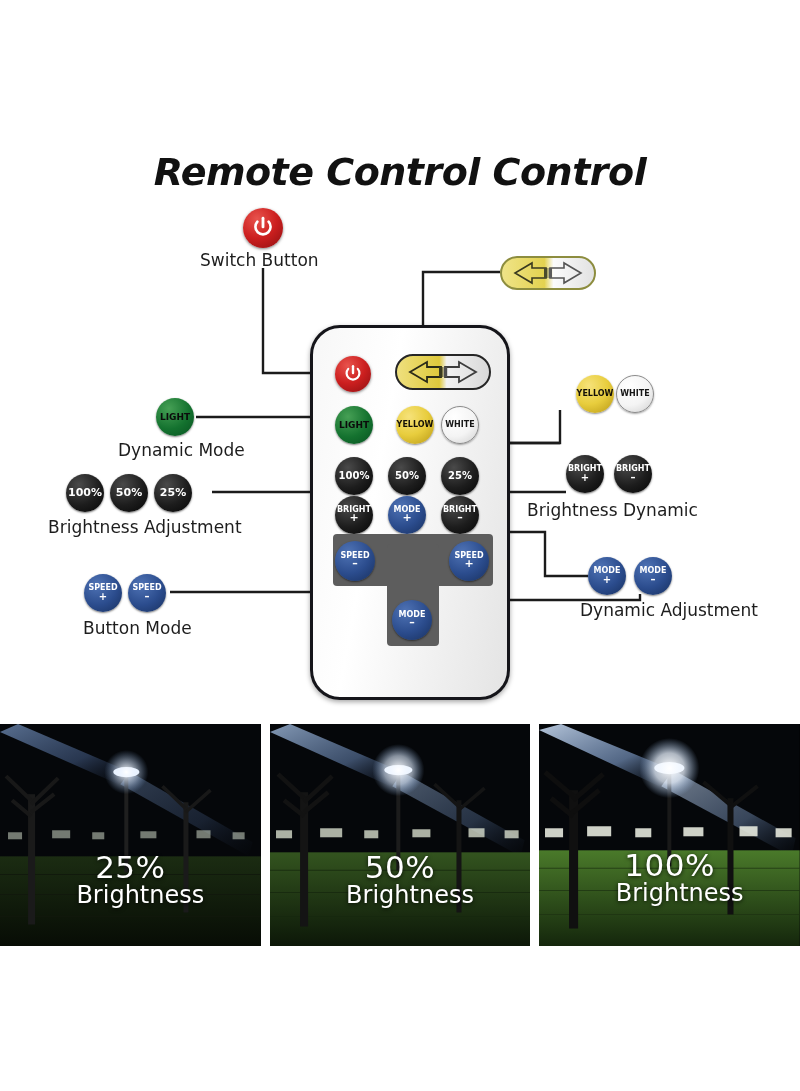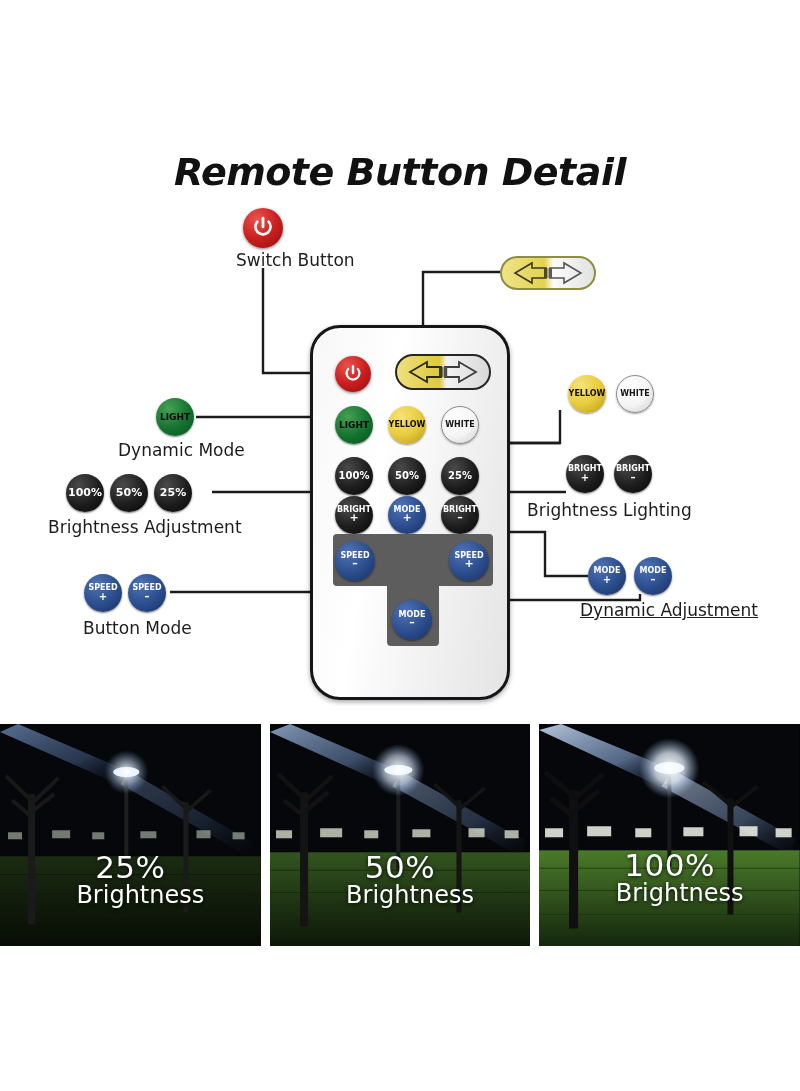--- a/index.html
+++ b/index.html
@@ -90,20 +90,21 @@
   }
   .k-green {
     background: radial-gradient(circle at 34% 28%, #46a055 0%, #14722f 55%, #075120 100%);
     color: #0b0b0b;
     box-shadow: 0 1px 2px rgba(0,0,0,.5);
   }
   .k-yellow {
     background: radial-gradient(circle at 34% 28%, #f6e27a 0%, #e8cd3d 50%, #b79715 100%);
     color: #131008;
     box-shadow: 0 1px 2px rgba(0,0,0,.45);
+    margin-left: 8px;
   }
   .k-white {
     background: radial-gradient(circle at 34% 28%, #ffffff 0%, #f4f4f4 55%, #cfcfcf 100%);
     color: #161616;
     border: 1px solid #8b8b8b;
     box-sizing: border-box;
     box-shadow: 0 1px 2px rgba(0,0,0,.35);
   }
 
   
@@ -209,21 +210,21 @@
     font-family: "DejaVu Sans", sans-serif;
     text-shadow: 0 1px 4px rgba(0,0,0,.8);
     line-height: 1.0;
   }
   .pct { font-size: 31px; font-weight: normal; letter-spacing: .5px; }
   .bl  { font-size: 24px; font-weight: normal; padding-left: 20px; }
 </style>
 </head>
 <body>
 
-<div id="page-title">Remote Button Detail</div>
+<div id="page-title">Remote Control Control</div>
 
 <div id="diagram">
 
   <svg id="leader-lines" viewBox="0 0 800 720">
     <g stroke="#1b1b1b" stroke-width="2.4" fill="none">
 
       <path d="M263 268 L263 373 L336 373"></path>
 
       <path d="M500 272 L423 272 L423 372"></path>
 
@@ -242,21 +243,21 @@
       <path d="M412 600 L640 600 L640 594"></path>
     </g>
   </svg>
 
   <div class="chip k-red" style="left:243px; top:208px; width:40px; height:40px;">
     <svg width="26" height="26" viewBox="0 0 24 24">
       <path d="M12 3 L12 11" stroke="#ffffff" stroke-width="2.6" stroke-linecap="round" fill="none"></path>
       <path d="M6.8 6.2 A7 7 0 1 0 17.2 6.2" stroke="#ffffff" stroke-width="2.4" fill="none" stroke-linecap="round"></path>
     </svg>
   </div>
-  <div class="callout-label" style="left:200px; top:250px;margin-left:36px;">Switch Button</div>
+  <div class="callout-label" style="left:200px; top:250px;">Switch Button</div>
 
   <div id="callout-rocker">
     <svg width="92" height="30" viewBox="0 0 92 30" class="pill-arrow-svg">
       <path d="M30 5 L30 10 L44 10 L44 20 L30 20 L30 25 L13 15 Z" fill="none" stroke="#3a3a20" stroke-width="1.6"></path>
       <path d="M62 5 L62 10 L48 10 L48 20 L62 20 L62 25 L79 15 Z" fill="none" stroke="#555555" stroke-width="1.6"></path>
       <rect x="42" y="10" width="3.4" height="10" fill="#4a4a2c"></rect>
       <rect x="46.6" y="10" width="3.4" height="10" fill="#5a5a5a"></rect>
     </svg>
   </div>
 
@@ -294,31 +295,31 @@
   </div>
 
   <div class="chip k-dark" style="left:566px; top:455px; width:38px; height:38px; font-size:8px;">
     <span>BRIGHT</span>
     <span class="plusminus">+</span>
   </div>
   <div class="chip k-dark" style="left:614px; top:455px; width:38px; height:38px; font-size:8px;">
     <span>BRIGHT</span>
     <span class="plusminus">–</span>
   </div>
-  <div class="callout-label" style="left:527px; top:500px;">Brightness Lighting</div>
+  <div class="callout-label" style="left:527px; top:500px;">Brightness Dynamic</div>
 
   <div class="chip k-blue" style="left:588px; top:557px; width:38px; height:38px; font-size:8px;">
     <span>MODE</span>
     <span class="plusminus">+</span>
   </div>
   <div class="chip k-blue" style="left:634px; top:557px; width:38px; height:38px; font-size:8px;">
     <span>MODE</span>
     <span class="plusminus">–</span>
   </div>
-  <div class="callout-label" style="left:580px; top:600px;text-decoration:underline;">Dynamic Adjustment</div>
+  <div class="callout-label" style="left:580px; top:600px;">Dynamic Adjustment</div>
 
   <div id="remote-body">
 
     <div class="rk k-red" style="left:22px; top:28px; width:36px; height:36px;">
       <svg width="22" height="22" viewBox="0 0 24 24">
         <path d="M12 3.5 L12 11" stroke="#ffffff" stroke-width="2.6" stroke-linecap="round" fill="none"></path>
         <path d="M6.8 6.4 A7 7 0 1 0 17.2 6.4" stroke="#ffffff" stroke-width="2.4" fill="none" stroke-linecap="round"></path>
       </svg>
     </div>
 

